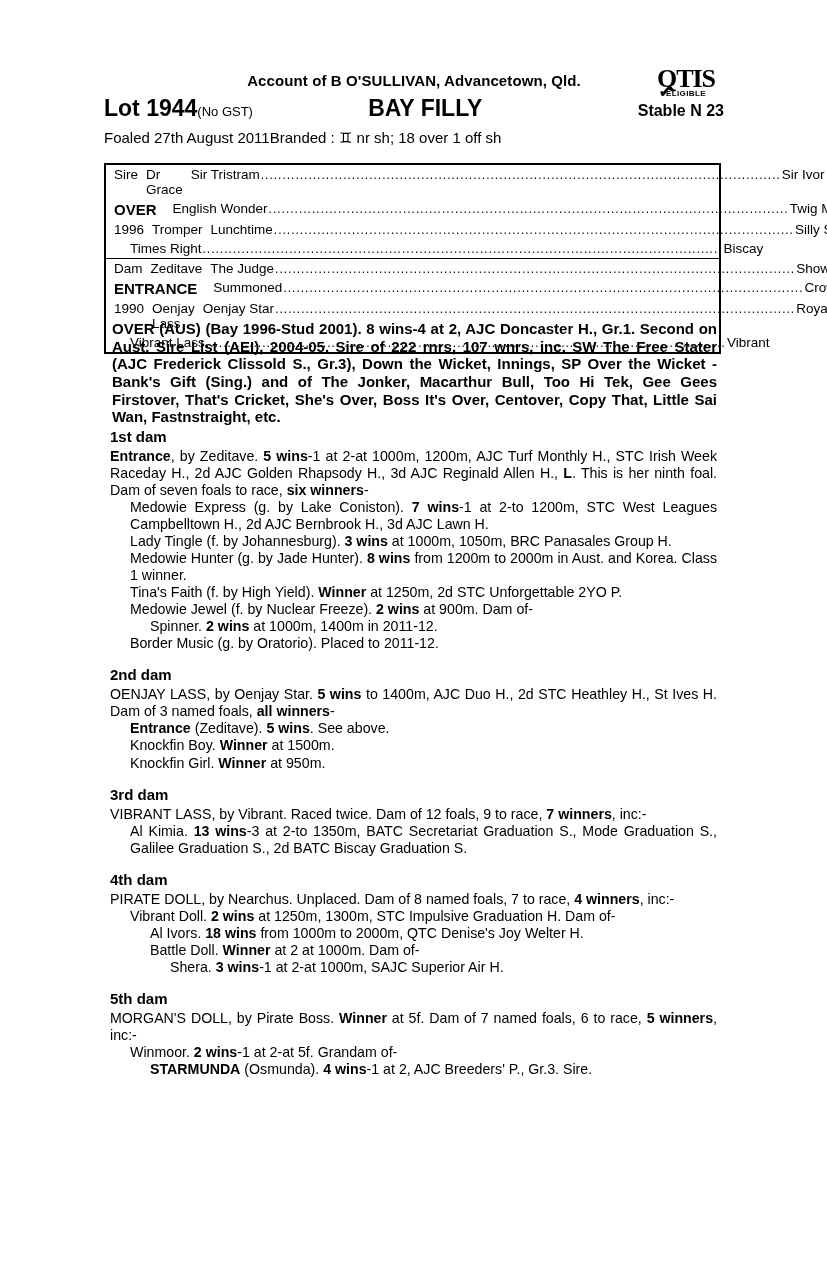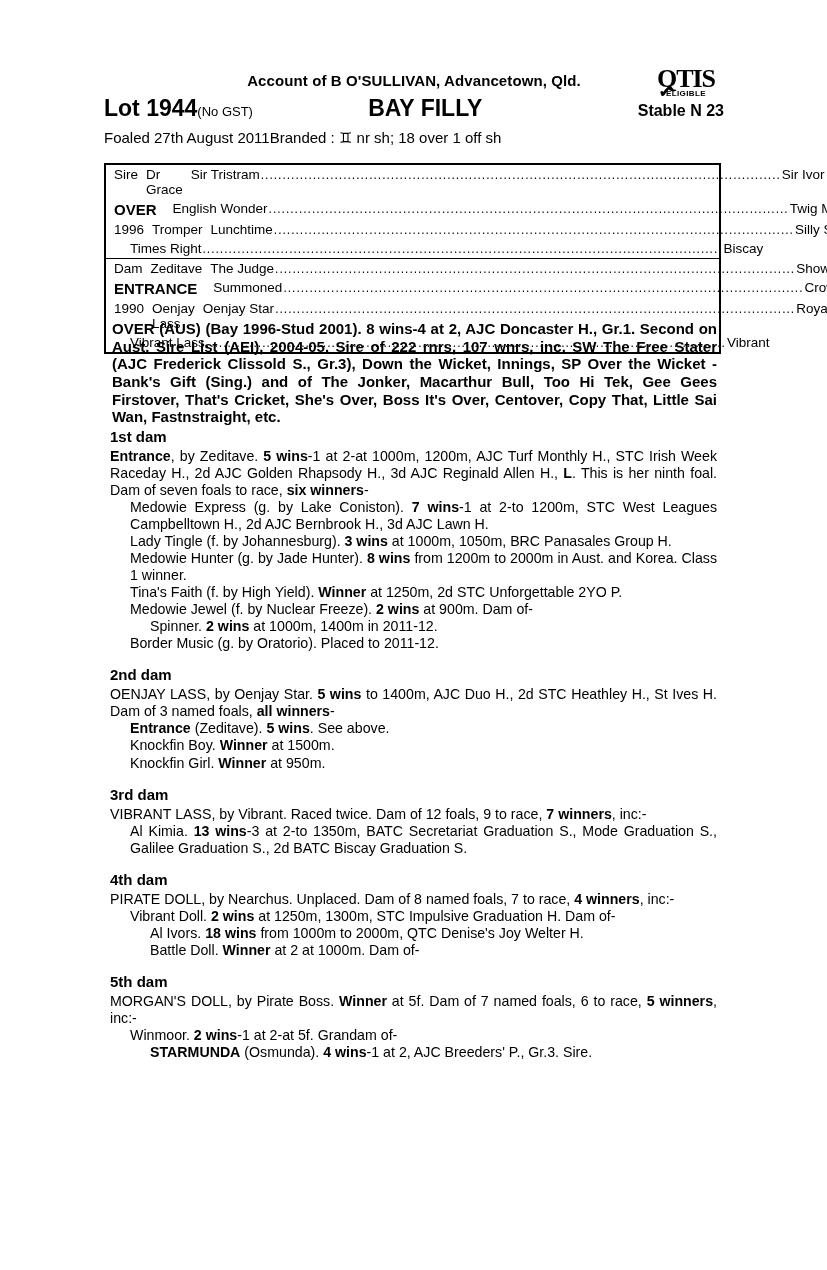--- a/index.html
+++ b/index.html
@@ -344,20 +344,21 @@
         <div class="dam-head">3rd dam</div>
         <div class="p0"><span>VIBRANT LASS, by Vibrant. Raced twice. Dam of 12 foals, 9 to race, </span><b>7 winners</b><span>, inc:-</span></div>
         <div class="p1"><span>Al Kimia. </span><b>13 wins</b><span>-3 at 2-to 1350m, BATC Secretariat Graduation S., Mode Graduation S., Galilee Graduation S., 2d BATC Biscay Graduation S.</span></div>
       </div>
       <div class="sec">
         <div class="dam-head">4th dam</div>
         <div class="p0"><span>PIRATE DOLL, by Nearchus. Unplaced. Dam of 8 named foals, 7 to race, </span><b>4 winners</b><span>, inc:-</span></div>
         <div class="p1"><span>Vibrant Doll. </span><b>2 wins</b><span> at 1250m, 1300m, STC Impulsive Graduation H. Dam of-</span></div>
         <div class="p2"><span>Al Ivors. </span><b>18 wins</b><span> from 1000m to 2000m, QTC Denise's Joy Welter H.</span></div>
         <div class="p2"><span>Battle Doll. </span><b>Winner</b><span> at 2 at 1000m. Dam of-</span></div>
+        <div class="p3"><span>Shera. </span><b>3 wins</b><span>-1 at 2-at 1000m, SAJC Superior Air H.</span></div>
       </div>
       <div class="sec">
         <div class="dam-head">5th dam</div>
         <div class="p0"><span>MORGAN'S DOLL, by Pirate Boss. </span><b>Winner</b><span> at 5f. Dam of 7 named foals, 6 to race, </span><b>5 winners</b><span>, inc:-</span></div>
         <div class="p1"><span>Winmoor. </span><b>2 wins</b><span>-1 at 2-at 5f. Grandam of-</span></div>
         <div class="p2"><b>STARMUNDA</b><span> (Osmunda). </span><b>4 wins</b><span>-1 at 2, AJC Breeders' P., Gr.3. Sire.</span></div>
       </div>
     </div>
 
 </div>

